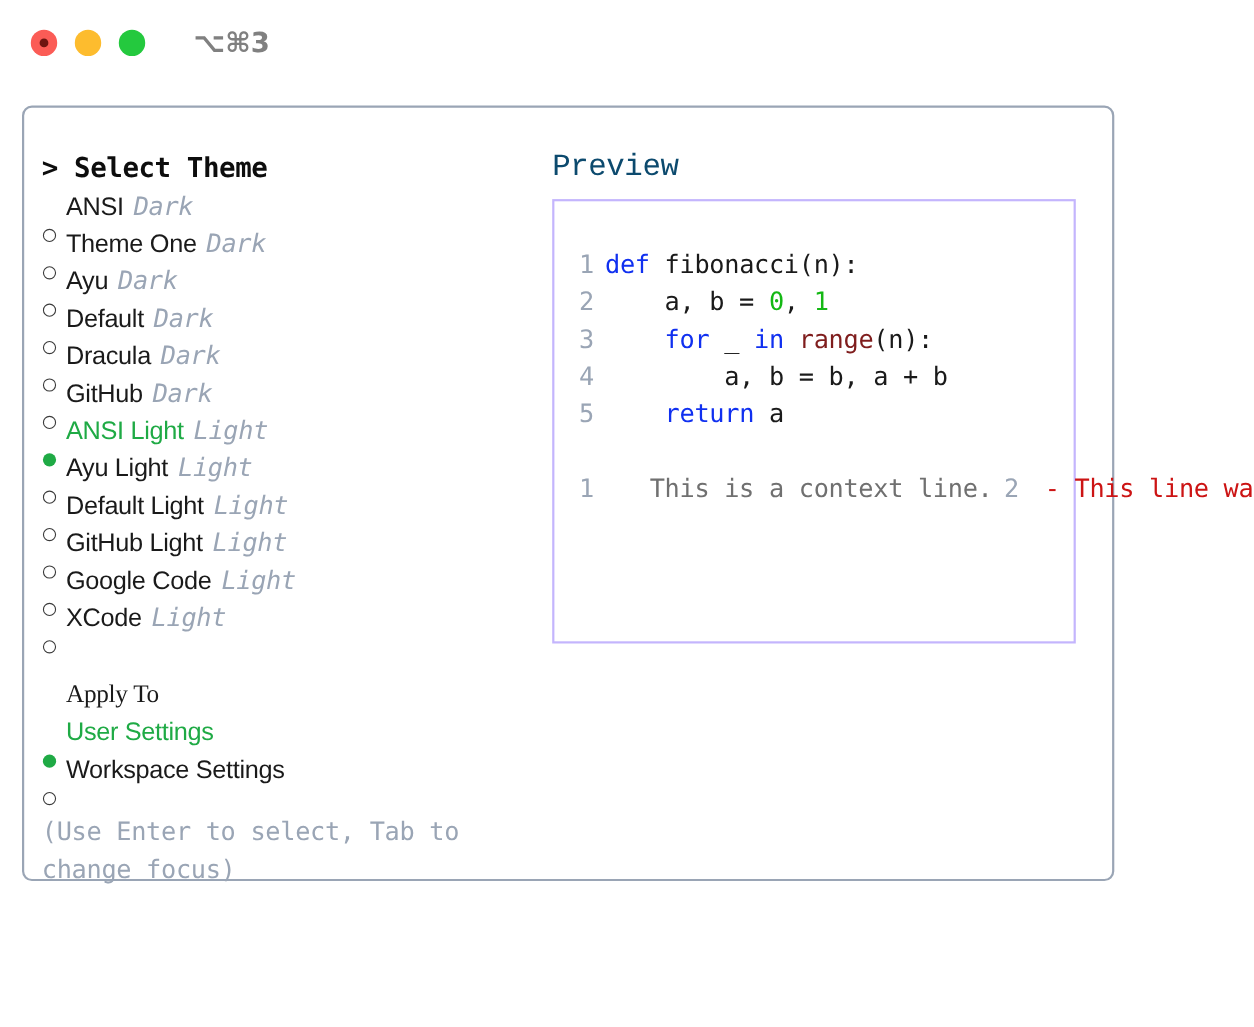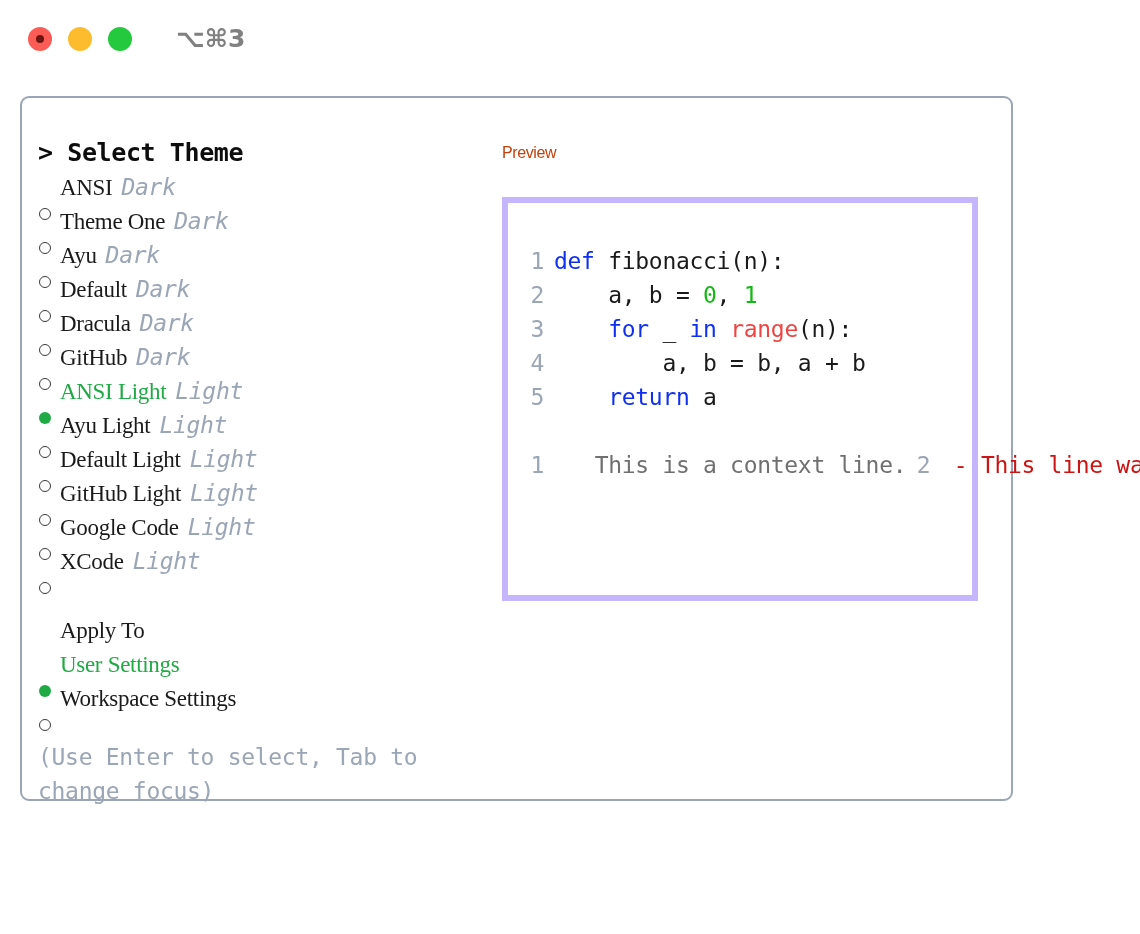--- a/index.html
+++ b/index.html
@@ -142,21 +142,21 @@
   .bullet .dot-o {
     border: 1.6px solid #3a3a3a;
     background: transparent;
   }
   .bullet .dot-f {
     background: #1faa45;
   }
 
   .row .label {
     color: #1a1a1a;
-    font-family: Liberation Serif, serif;
+    font-family: Liberation Sans, sans-serif;
   }
   .row.selected .label {
     color: #1faa45;
   }
   .row .variant {
     color: #9aa5b5;
     margin-left: 9px;
     font-family: "DejaVu Sans Mono", monospace;
     font-style: italic;
   }
@@ -187,33 +187,33 @@
   }
 
   
   .right-col {
     position: absolute;
     left: 480px;
     top: 38px;
     width: 500px;
   }
   .preview-title {
-    font-family: Liberation Sans, sans-serif;
-    font-size: 16px;
-    color: #c2410c;
+    font-family: Liberation Mono, monospace;
+    font-size: 28px;
+    color: #0c4a6e;
     line-height: 34px;
     white-space: pre;
     letter-spacing: -0.4px;
   }
 
   .preview-box {
-    margin-top: 27px;
+    margin-top: 11px;
     width: 476px;
     height: 404px;
-    border: 6px solid #c4b5fd;
+    border: 2px solid #c4b5fd;
     box-sizing: border-box;
     background: #ffffff;
     position: relative;
   }
 
   .code {
     position: absolute;
     left: 12px;
     top: 41px;
     font-family: "DejaVu Sans Mono", monospace;
@@ -227,21 +227,21 @@
     white-space: pre;
   }
   .ln {
     display: inline-block;
     width: 24px;
     text-align: right;
     color: #9aa5b5;
     margin-right: 10px;
   }
   .tk-kw   { color: #1030f0; }
-  .tk-fn   { color: #ef4444; }
+  .tk-fn   { color: #7f1d1d; }
   .tk-num  { color: #14b814; }
   .tk-txt  { color: #1a1a1a; }
 
   .diffblock {
     position: absolute;
     left: 12px;
     top: 245px;
     font-family: "DejaVu Sans Mono", monospace;
     font-size: 23px;
     line-height: 34px;

